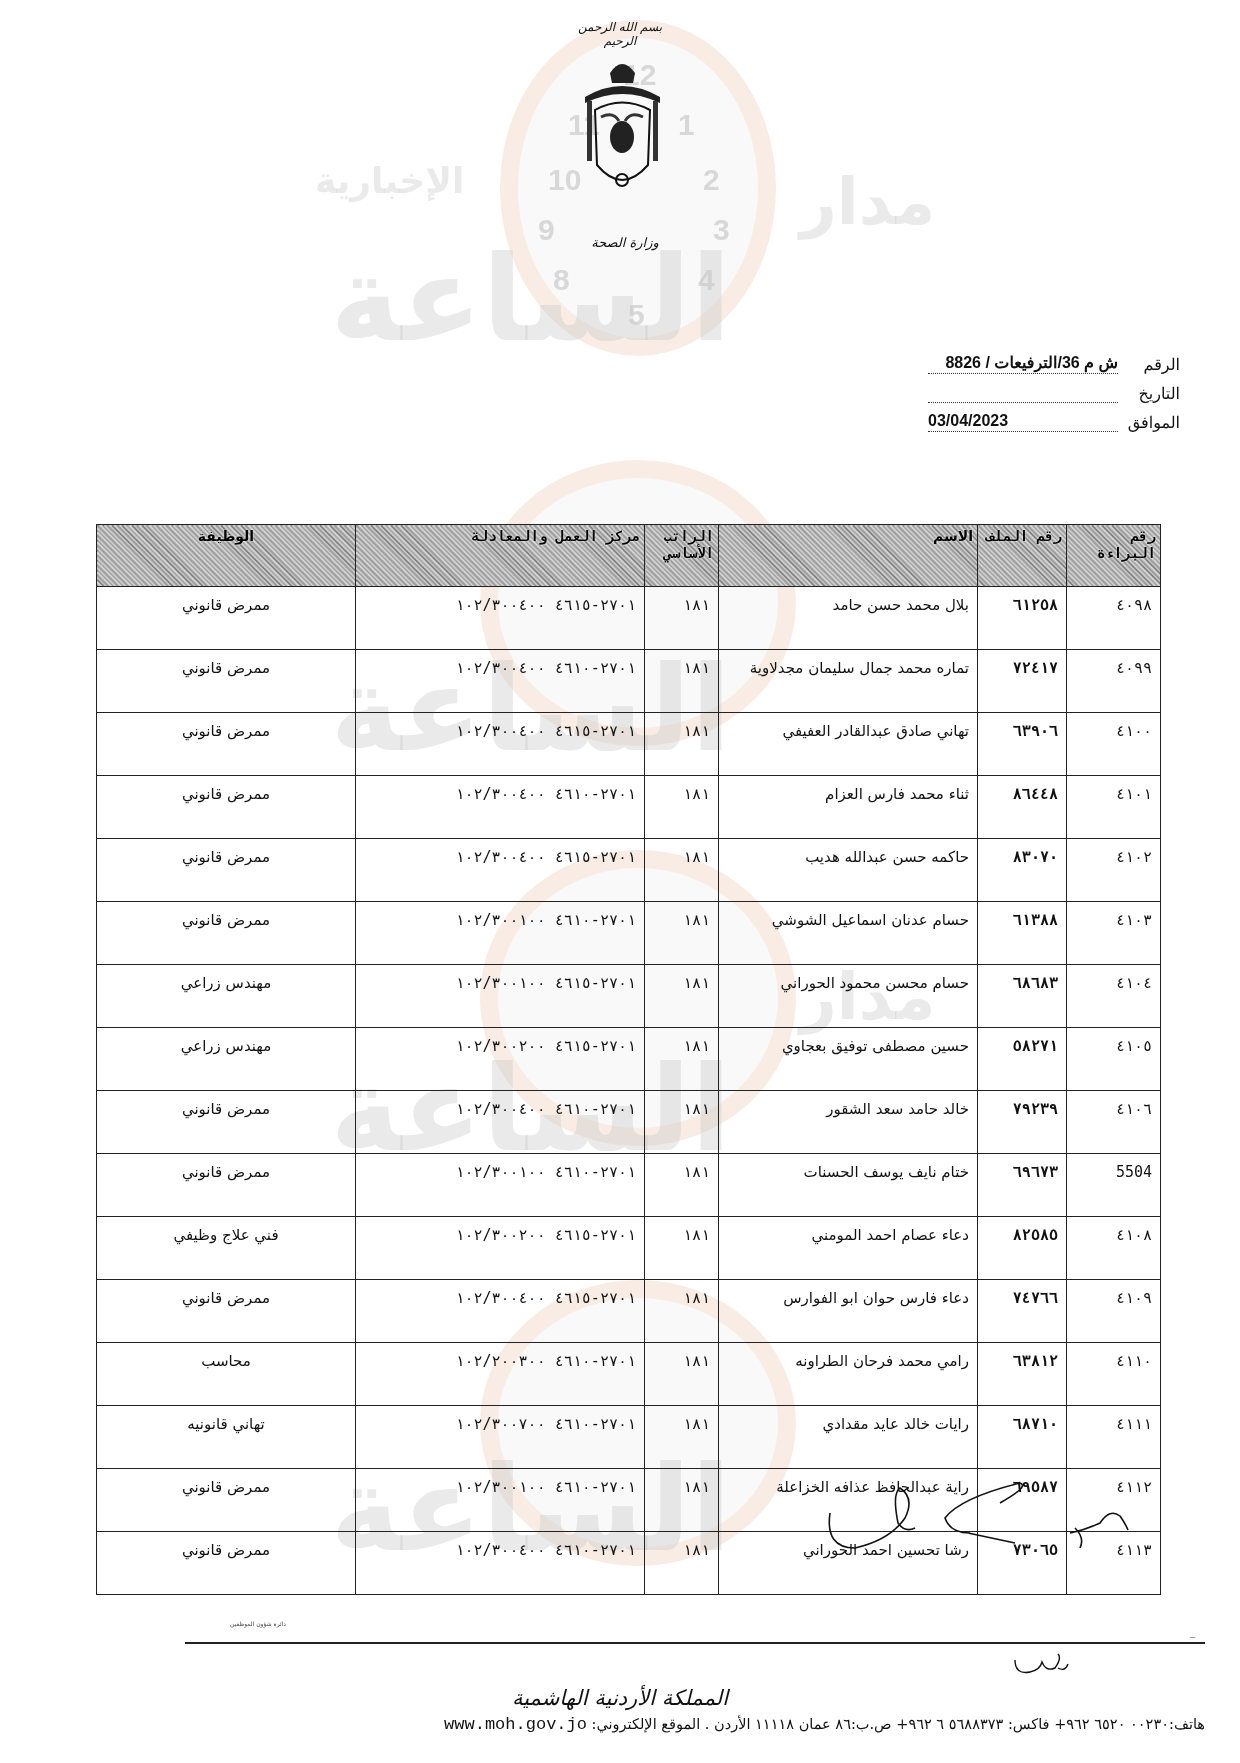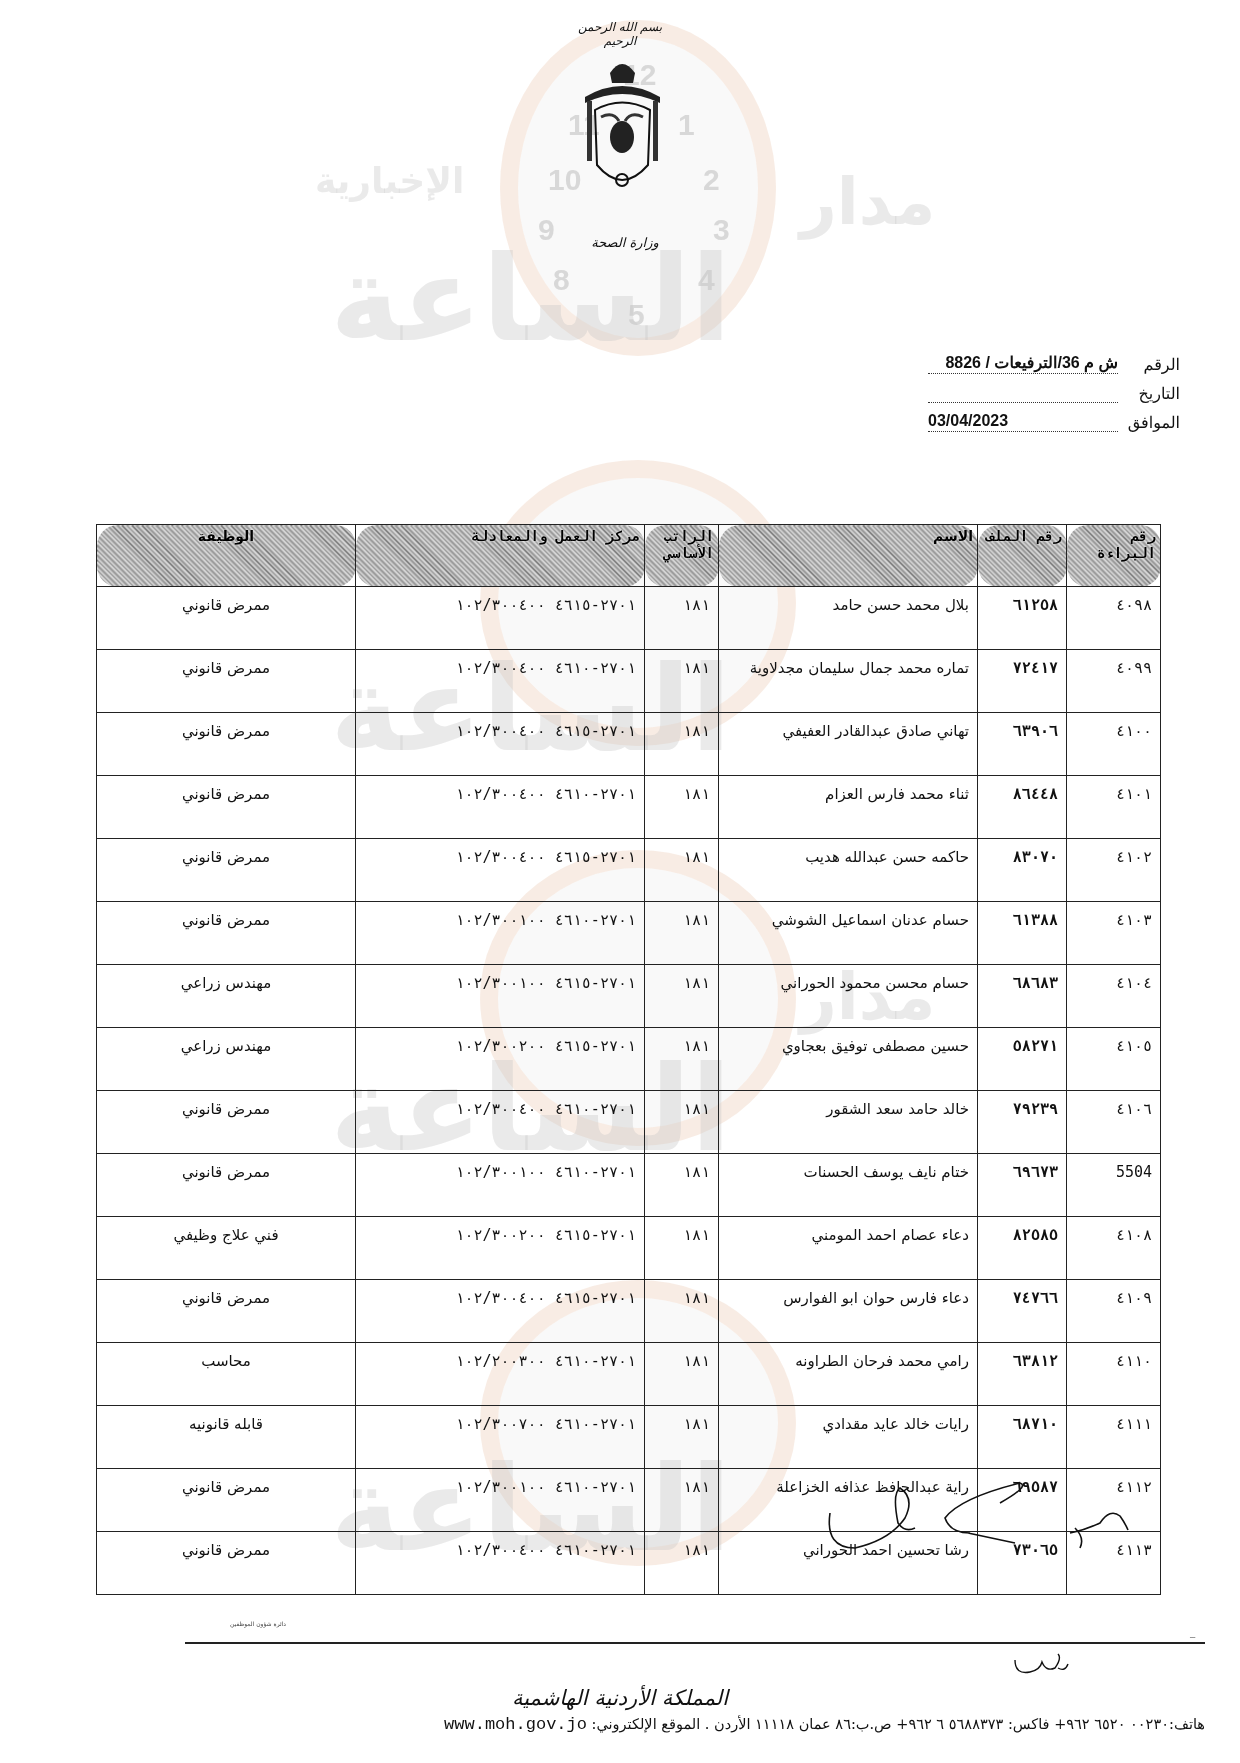--- a/index.html
+++ b/index.html
@@ -30,21 +30,21 @@
   .meta-value { flex:0 0 190px; border-bottom:1px dotted #333; text-align:left;
                 font-size:16px; font-weight:bold; direction:ltr; padding-bottom:1px; }
 
   
   table.grid { position:absolute; left:96px; top:524px; width:1050px;
                border-collapse:collapse; direction:rtl; table-layout:fixed; }
   table.grid th, table.grid td { border:1.5px solid #222; vertical-align:top;
                font-family:"DejaVu Sans Mono", monospace; }
   table.grid th { height:55px; font-size:14px; font-weight:bold;
                background:repeating-linear-gradient(45deg,#9a9a9a 0 2px,#d8d8d8 2px 4px,#6a6a6a 4px 5px,#cfcfcf 5px 7px);
-               color:#000; text-shadow:0 0 2px #fff; line-height:17px; padding:3px 4px;border-radius:21px; }
+               color:#000; text-shadow:0 0 2px #fff; line-height:17px; padding:3px 4px; }
   table.grid td { height:50px; font-size:15px; padding:6px 8px; line-height:24px; }
   .c-seq { width:85px; text-align:right; }
   .c-file { width:80px; text-align:right;font-weight:bold; }
   .c-name { width:250px; text-align:right; font-family:"DejaVu Sans", sans-serif !important;
             letter-spacing:1.5px; }
   .c-sal { width:65px; text-align:right; }
   .c-cc { width:280px; text-align:right; white-space:nowrap; }
   .c-job { width:250px; text-align:center; font-family:"DejaVu Sans", sans-serif !important;
            letter-spacing:1.5px; }
 
@@ -233,21 +233,21 @@
           <td class="c-sal">١٨١</td>
           <td class="c-cc">٢٧٠١-٤٦١٠ ١٠٢/٢٠٠٣٠٠</td>
           <td class="c-job">محاسب</td>
         </tr>
         <tr>
           <td class="c-seq">٤١١١</td>
           <td class="c-file">٦٨٧١٠</td>
           <td class="c-name">رايات خالد عايد مقدادي</td>
           <td class="c-sal">١٨١</td>
           <td class="c-cc">٢٧٠١-٤٦١٠ ١٠٢/٣٠٠٧٠٠</td>
-          <td class="c-job">قابله قانونيه</td>
+          <td class="c-job">تهاني قانونيه</td>
         </tr>
         <tr>
           <td class="c-seq">٤١١٢</td>
           <td class="c-file">٦٩٥٨٧</td>
           <td class="c-name">راية عبدالحافظ عذافه الخزاعلة</td>
           <td class="c-sal">١٨١</td>
           <td class="c-cc">٢٧٠١-٤٦١٠ ١٠٢/٣٠٠١٠٠</td>
           <td class="c-job">ممرض قانوني</td>
         </tr>
         <tr>

